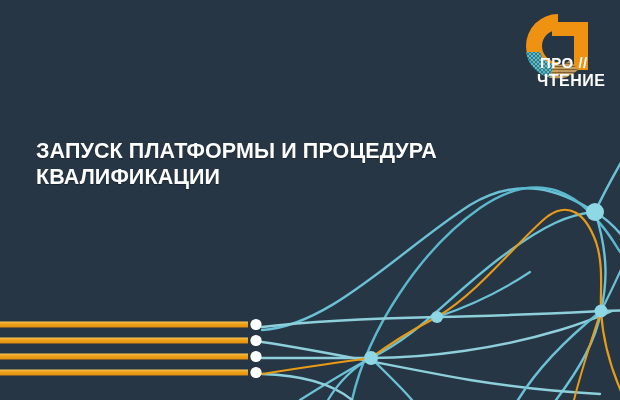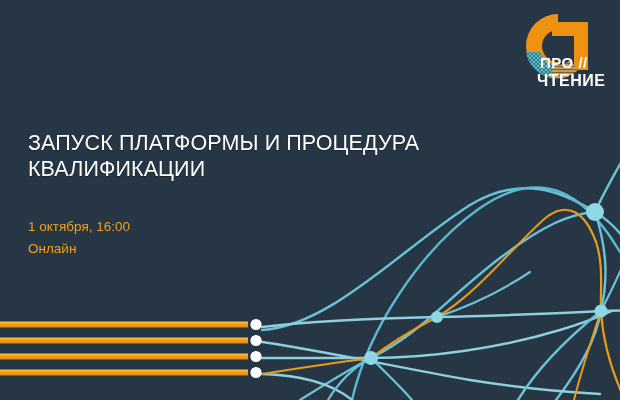--- a/index.html
+++ b/index.html
@@ -40,24 +40,24 @@
 
   
   #text-block {
     position: absolute;
     left: 28px;
     top: 130px;
     width: 470px;
     z-index: 4;
   }
   #page-title {
-    margin: 0;
+    margin: 8px;
     font-size: 21.5px;
     line-height: 26px;
-    font-weight: normal;
+    font-weight: bold;
     letter-spacing: 0.1px;
     color: #ffffff;
     text-transform: uppercase;
     font-stretch: condensed;
     white-space: pre-line;
     text-shadow: 0 1px 1px rgba(0,0,0,0.35);
   }
   #event-meta {
     margin-top: 34px;
   }
@@ -158,24 +158,20 @@
       <circle cx="256" cy="340.5" r="5.6" fill="#ffffff"></circle>
       <circle cx="256" cy="356.5" r="5.6" fill="#ffffff"></circle>
       <circle cx="256" cy="372.5" r="5.6" fill="#ffffff"></circle>
     </g>
   </svg>
 
   <div id="text-block">
     <h1 id="page-title">ЗАПУСК ПЛАТФОРМЫ И ПРОЦЕДУРА
 КВАЛИФИКАЦИИ</h1>
 
-    <div id="event-meta">
-      <div class="meta-line">1 октября, 16:00</div>
-      <div class="meta-line">Онлайн</div>
-    </div>
   </div>
 
   <svg id="logo" viewBox="0 0 112 88" width="112" height="88">
     <defs>
       <clipPath id="logoRingClip">
         <path d="M 56,2 A 36,36 0 1 0 56,74 L 56,58 A 20,20 0 1 1 56,18 Z"></path>
       </clipPath>
       <pattern id="meshPat" width="4" height="4" patternUnits="userSpaceOnUse">
         <rect width="4" height="4" fill="#1f7f96"></rect>
         <path d="M0 0 L4 4 M4 0 L0 4" stroke="#7fd0e0" stroke-width="0.7"></path>

